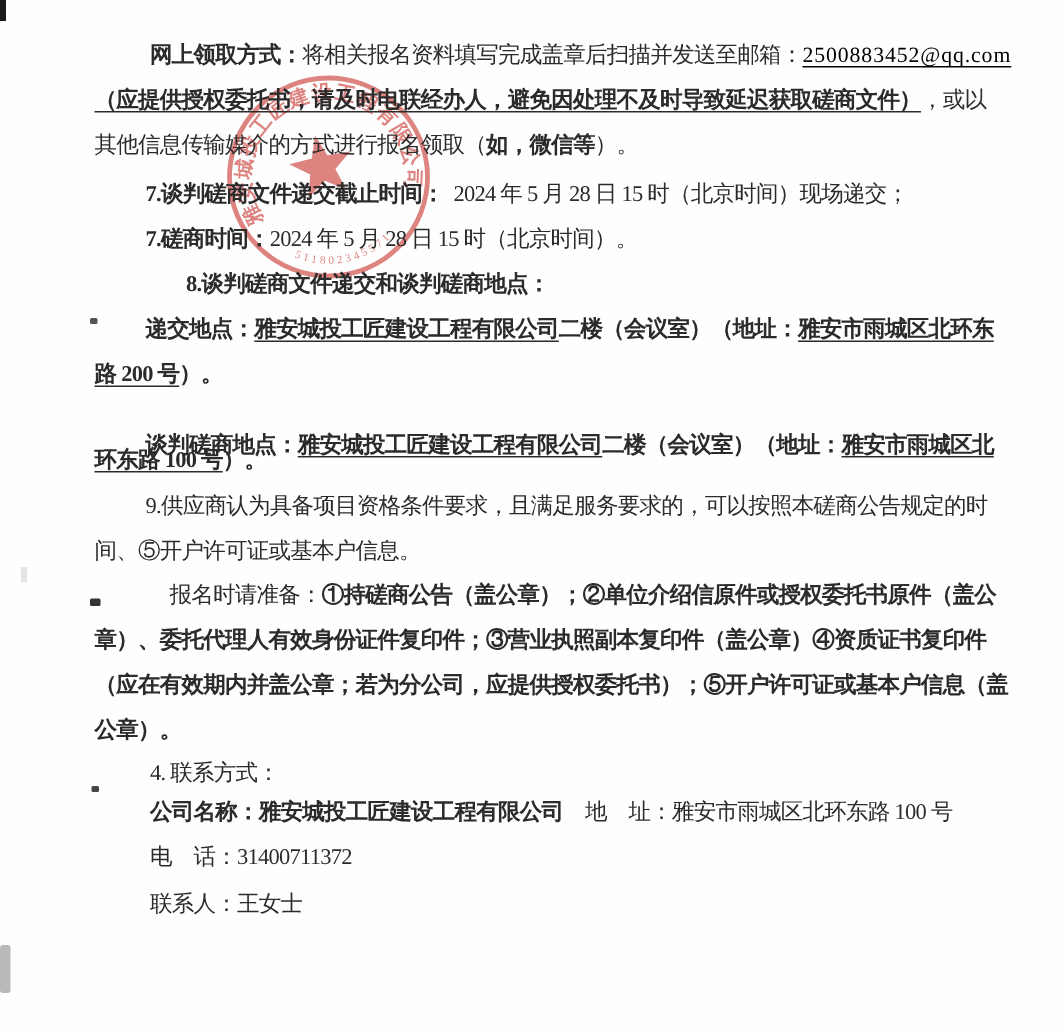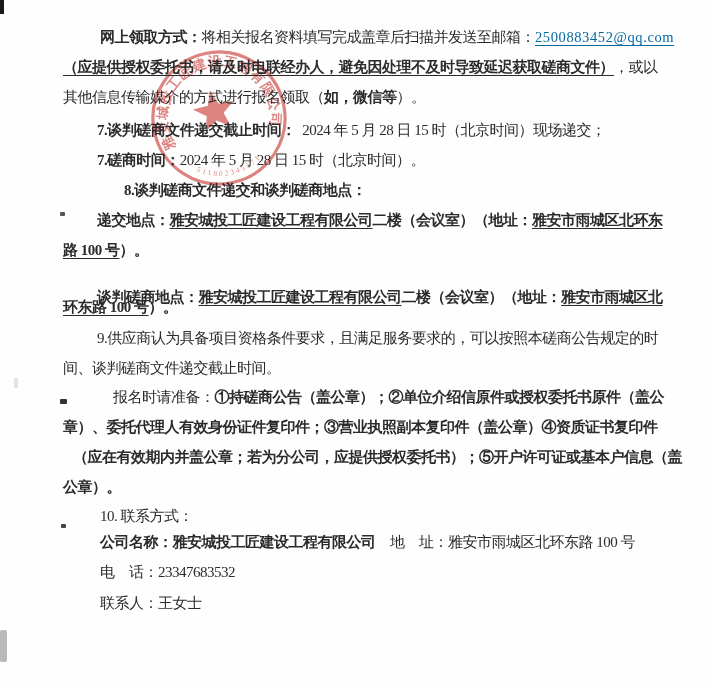--- a/index.html
+++ b/index.html
@@ -19,21 +19,21 @@
     white-space: pre;
     font-size: 15px;
     letter-spacing: -0.5px;
     line-height: 20px;
     color: #2b2b2b;
   }
   .seg-b { font-weight: 700; }
   .seg-u { text-decoration: underline; text-underline-offset: 3px; }
   .seg-latin {
     letter-spacing: 0.6px;
-    color: #0369a1;
+    color: #000000;
     font-size: 14.5px;
     text-align: center;
   }
   .stamp {
     position: absolute;
     left: 141px; top: 40px;
     width: 156px; height: 156px;
     opacity: 0.62;
     mix-blend-mode: multiply;
     transform: rotate(-12deg);
@@ -76,28 +76,28 @@
   </svg>
 
   <div id="doc-lines">
       <div class="line" style="left: 100px; top: 27px;"><span class=" seg-b">网上领取方式：</span><span class="">将相关报名资料填写完成盖章后扫描并发送至邮箱：</span><span class=" seg-u seg-latin">2500883452@qq.com</span></div>
       <div class="line" style="left: 63px; top: 57px;"><span class=" seg-b seg-u">（应提供授权委托书，请及时电联经办人，避免因处理不及时导致延迟获取磋商文件）</span><span class="">，或以</span></div>
       <div class="line" style="left: 63px; top: 87px; text-align: right;"><span class="">其他信息传输媒介的方式进行报名领取（</span><span class=" seg-b">如，微信等</span><span class="">）。</span></div>
       <div class="line" style="left: 97px; top: 120px;"><span class=" seg-b">7.谈判磋商文件递交截止时间：</span><span class="">  2024 年 5 月 28 日 15 时（北京时间）现场递交；</span></div>
       <div class="line" style="left: 97px; top: 150px;"><span class=" seg-b">7.磋商时间：</span><span class="">2024 年 5 月 28 日 15 时（北京时间）。</span></div>
       <div class="line" style="left: 97px; top: 180px; margin-left: 27px;"><span class=" seg-b">8.谈判磋商文件递交和谈判磋商地点：</span></div>
       <div class="line" style="left: 97px; top: 210px;"><span class=" seg-b">递交地点：</span><span class=" seg-b seg-u">雅安城投工匠建设工程有限公司</span><span class=" seg-b">二楼（会议室）（地址：</span><span class=" seg-b seg-u">雅安市雨城区北环东</span></div>
-      <div class="line" style="left: 63px; top: 240px;"><span class=" seg-b seg-u">路 100 号</span><span class=" seg-b">）。</span></div>
+      <div class="line" style="left: 63px; top: 240px;"><span class=" seg-b seg-u">路 200 号</span><span class=" seg-b">）。</span></div>
       <div class="line" style="left: 97px; top: 287px;"><span class=" seg-b">谈判磋商地点：</span><span class=" seg-b seg-u">雅安城投工匠建设工程有限公司</span><span class=" seg-b">二楼（会议室）（地址：</span><span class=" seg-b seg-u">雅安市雨城区北</span></div>
       <div class="line" style="left: 63px; top: 297px; text-align: center;"><span class=" seg-b seg-u">环东路 100 号</span><span class=" seg-b">）。</span></div>
       <div class="line" style="left: 97px; top: 328px; text-align: center;"><span class="">9.供应商认为具备项目资格条件要求，且满足服务要求的，可以按照本磋商公告规定的时</span></div>
-      <div class="line" style="left: 63px; top: 358px;"><span class="">间、谈判磋商文件递交截止时间。</span></div>
+      <div class="line" style="left: 63px; top: 358px;"><span class="">间、⑤开户许可证或基本户信息。</span></div>
       <div class="line" style="left: 113px; top: 387px;"><span class="">报名时请准备：</span><span class=" seg-b">①持磋商公告（盖公章）；②单位介绍信原件或授权委托书原件（盖公</span></div>
       <div class="line" style="left: 63px; top: 417px;"><span class=" seg-b">章）、委托代理人有效身份证件复印件；③营业执照副本复印件（盖公章）④资质证书复印件</span></div>
-      <div class="line" style="left: 63px; top: 447px; margin-left: 10px;"><span class=" seg-b">（应在有效期内并盖公章；若为分公司，应提供授权委托书）；⑤开户许可证或基本户信息（盖</span></div>
+      <div class="line" style="left: 63px; top: 447px;"><span class=" seg-b">（应在有效期内并盖公章；若为分公司，应提供授权委托书）；⑤开户许可证或基本户信息（盖</span></div>
       <div class="line" style="left: 63px; top: 477px;"><span class=" seg-b">公章）。</span></div>
-      <div class="line" style="left: 100px; top: 506px;"><span class="">10. 联系方式：</span></div>
+      <div class="line" style="left: 100px; top: 506px;"><span class="">4. 联系方式：</span></div>
       <div class="line" style="left: 100px; top: 532px;"><span class=" seg-b">公司名称：雅安城投工匠建设工程有限公司</span><span class="">　地　址：雅安市雨城区北环东路 100 号</span></div>
-      <div class="line" style="left: 100px; top: 562px;"><span class="">电　话：23347683532</span></div>
+      <div class="line" style="left: 100px; top: 562px;"><span class="">电　话：31400711372</span></div>
       <div class="line" style="left: 100px; top: 593px;"><span class="">联系人：王女士</span></div>
     </div>
 
 </div>
 
 </body></html>

